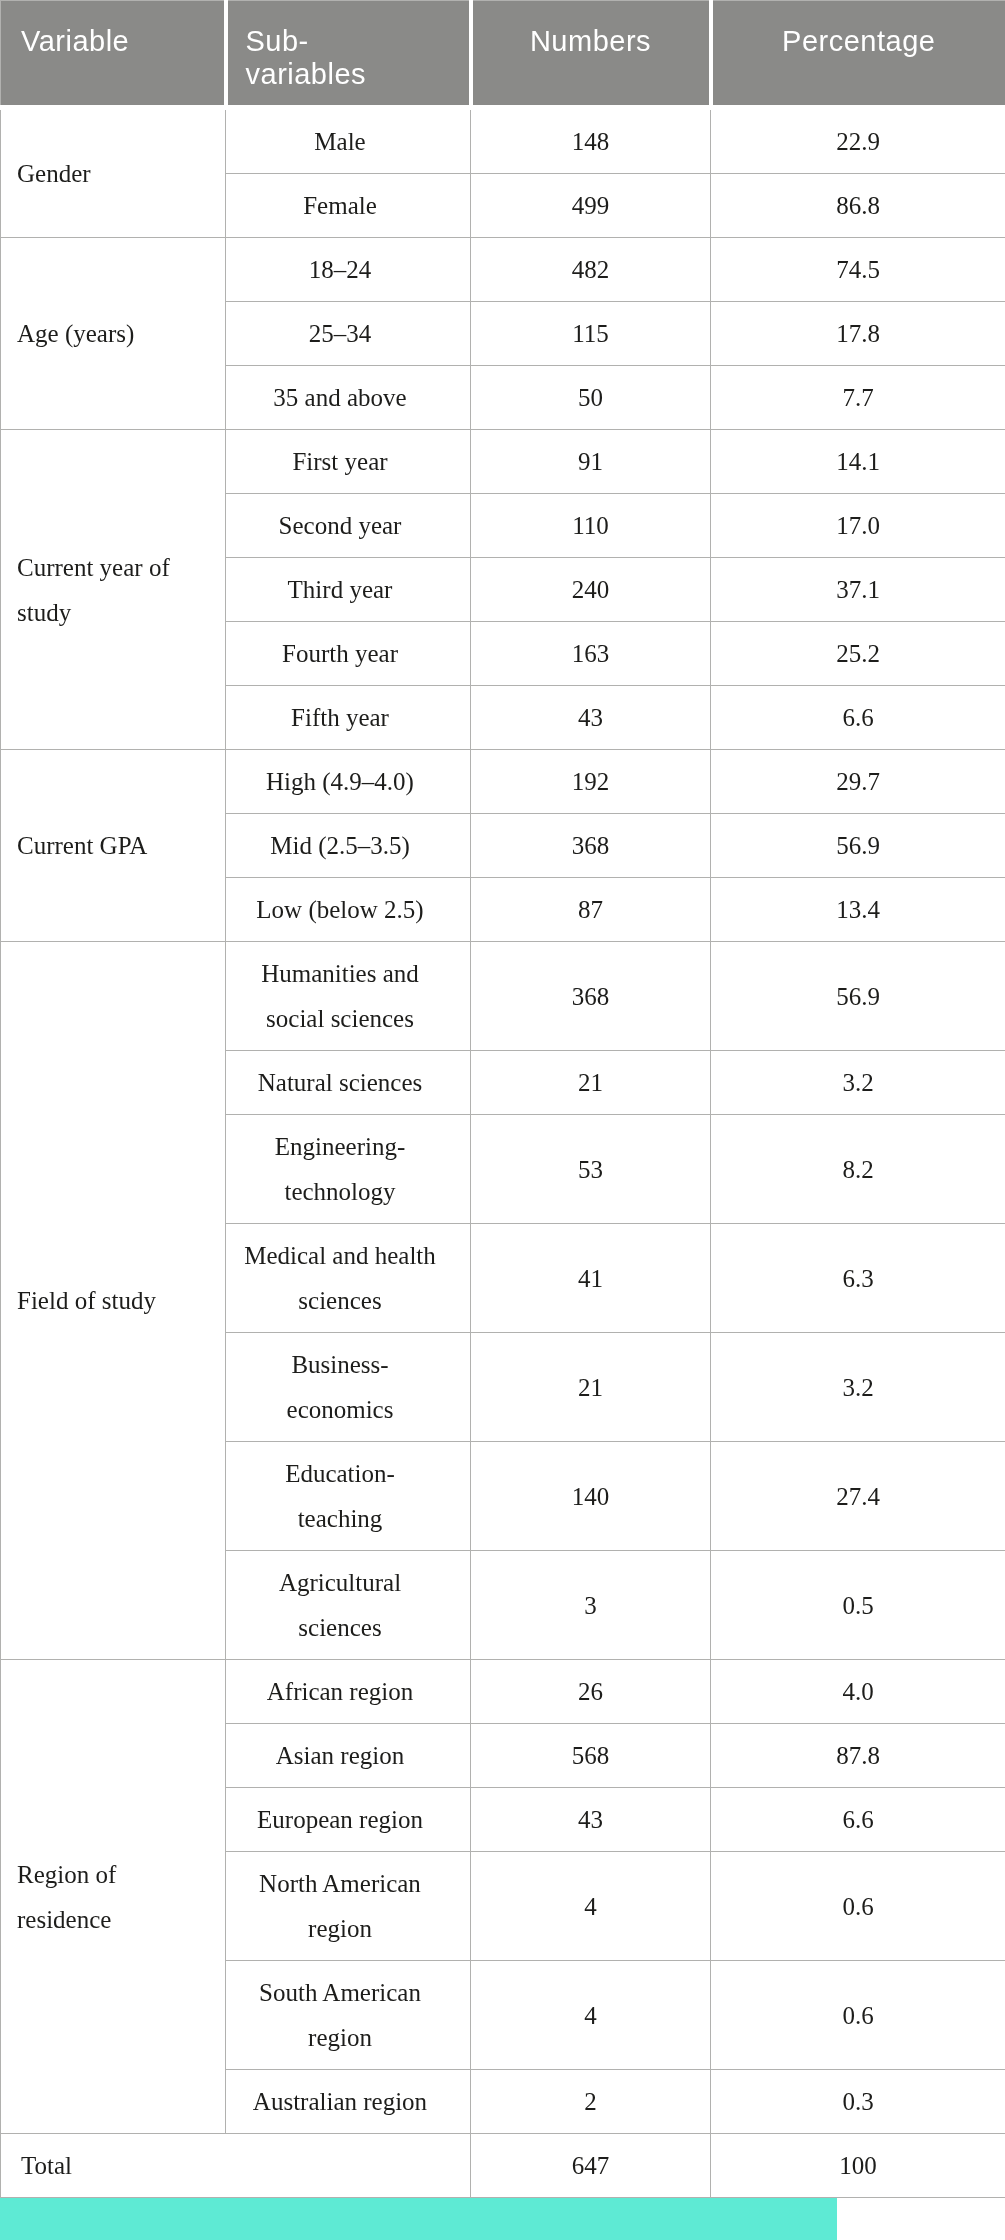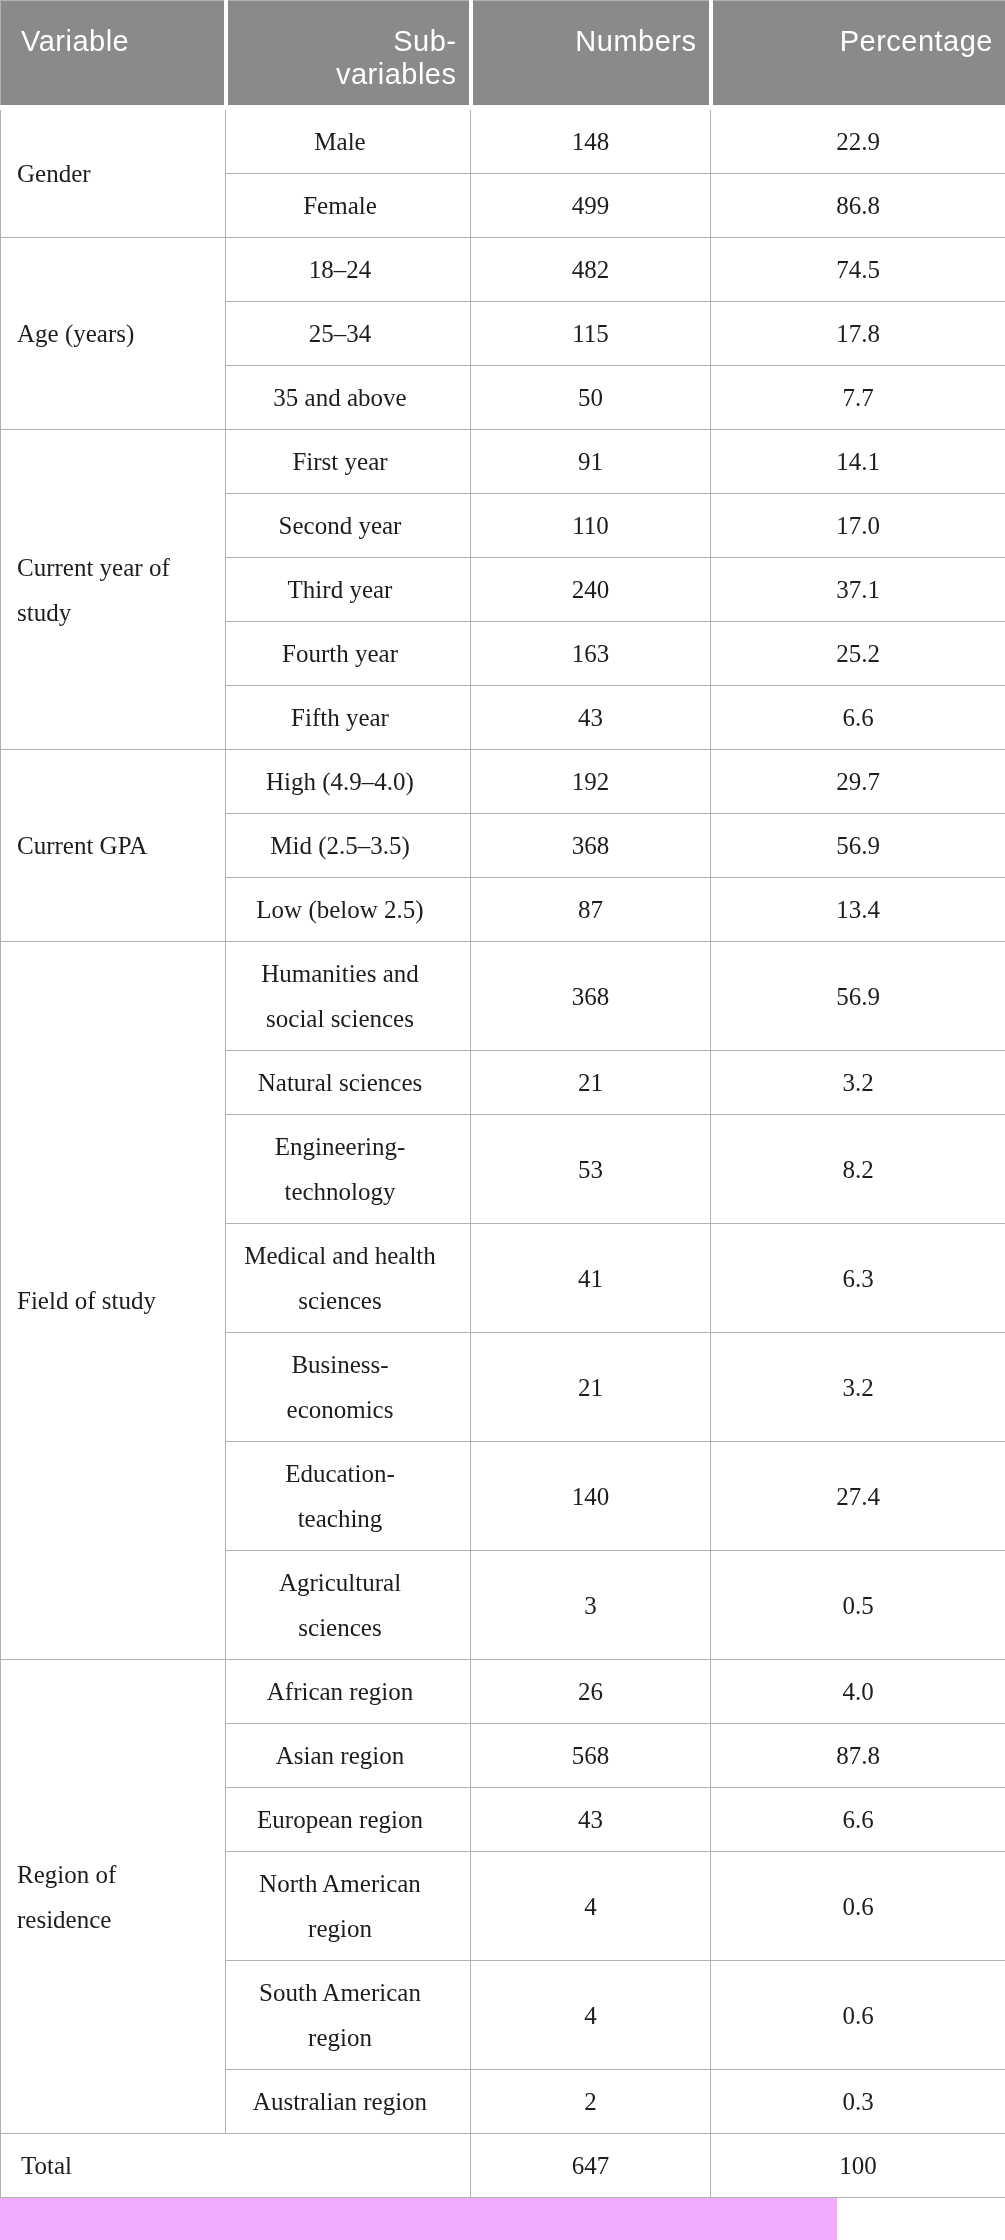--- a/index.html
+++ b/index.html
@@ -7,21 +7,21 @@
     padding: 0;
     background: #ffffff;
   }
   body {
     font-family: "Liberation Serif", serif;
     color: #1d1d1b;
   }
   .page {
     width: 837px;
     min-height: 2240px;
-    background: #f0abfc;
+    background: #5eead4;
     box-sizing: border-box;
   }
   table.demo-table {
     width: 1005px;
     border-collapse: collapse;
     table-layout: fixed;
   }
   col.c-var { width: 225px; }
   col.c-sub { width: 245px; }
   col.c-num { width: 240px; }
@@ -35,25 +35,24 @@
     font-size: 29px;
     font-weight: 500;
     letter-spacing: 0.5px;
     vertical-align: top;
     padding: 24px 12px 14px 12px;
     text-align: left;
     border-bottom: 5px solid #ffffff;
   }
   thead th + th {
     border-left: 4px solid #ffffff;
-    text-align: right;
   }
   thead th.h-var { padding-left: 20px; }
   thead th.h-sub { padding-left: 18px; white-space: pre-line; }
-  thead th.h-num, thead th.h-pct { }
+  thead th.h-num, thead th.h-pct { text-align: center; }
 
   
   tbody td, tfoot td {
     border: 1px solid #b1b1af;
     font-size: 25px;
     line-height: 1.8;
     vertical-align: middle;
     padding: 9px 12px;
     background: #ffffff;
   }

